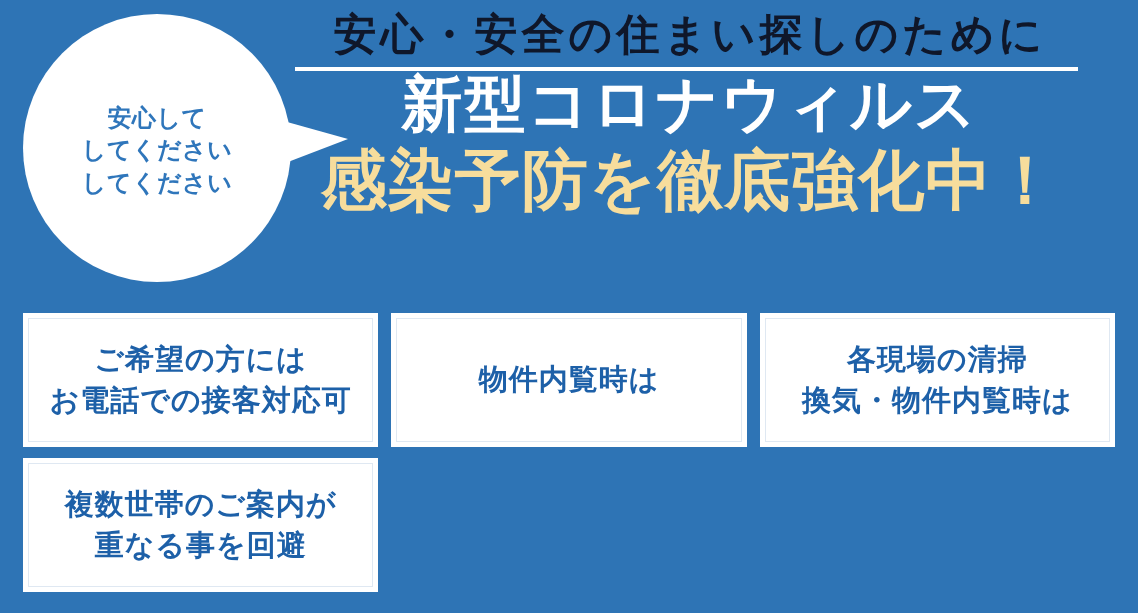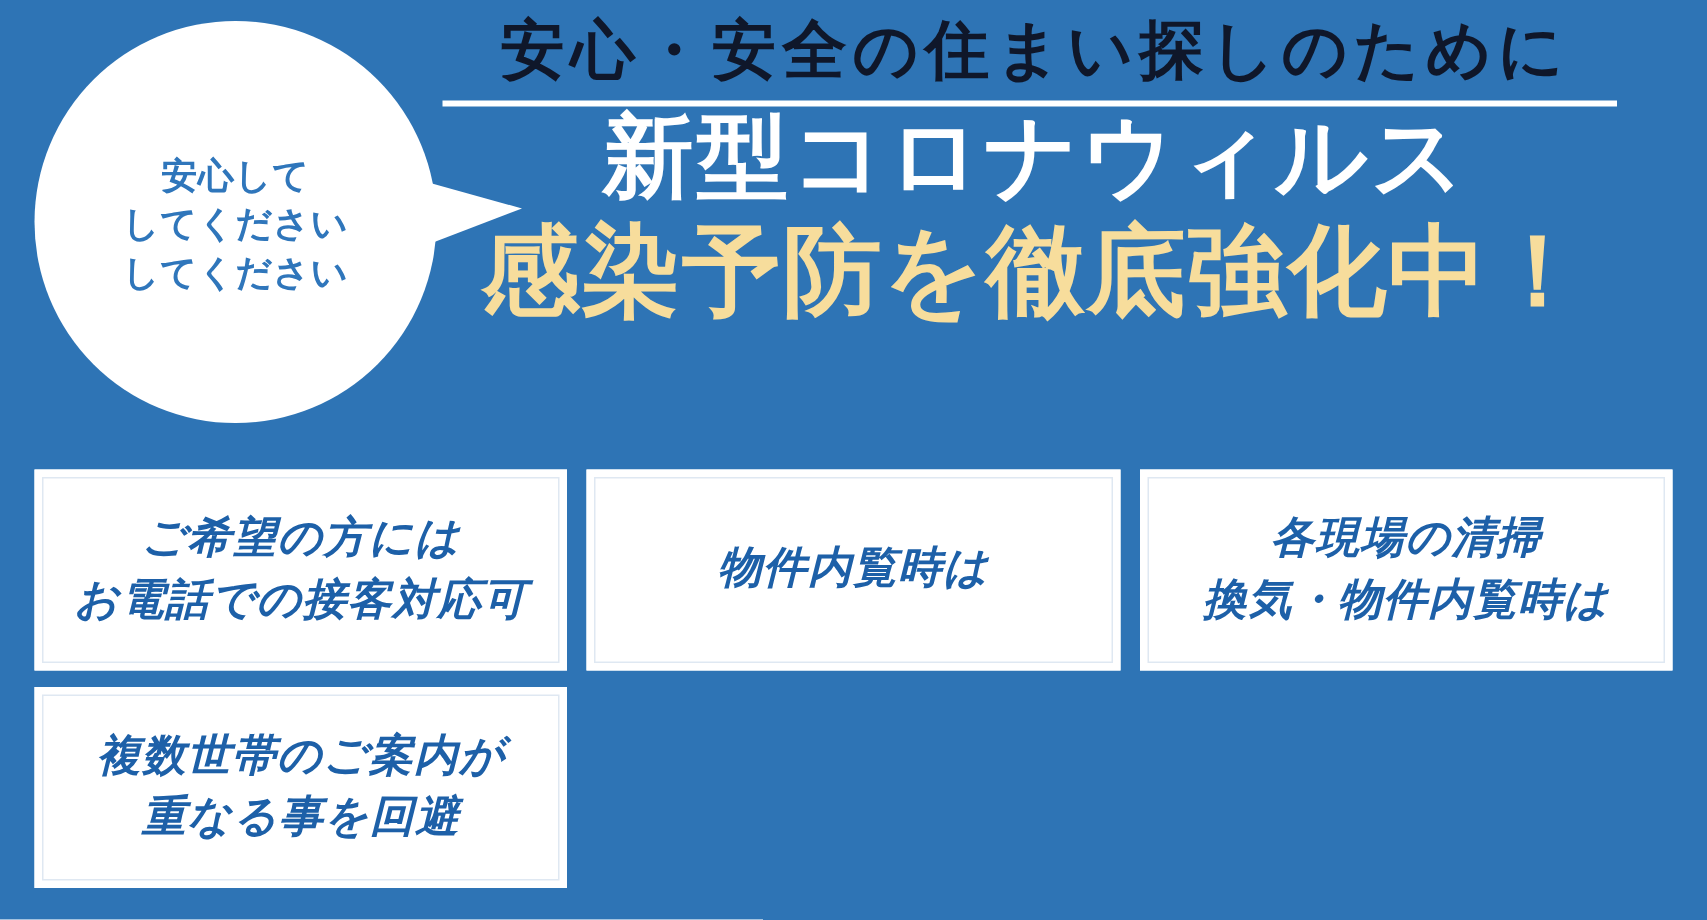--- a/index.html
+++ b/index.html
@@ -115,21 +115,20 @@
   .grid {
     position: absolute;
     left: 23px;
     top: 313px;
     width: 1092px;
     display: grid;
     grid-template-columns: repeat(3, 1fr);
     grid-template-rows: 134px 134px;
     column-gap: 13px;
     row-gap: 11px;
-    font-style: italic;
   }
   .card {
     background: #ffffff;
     box-sizing: border-box;
     border: 5px solid #ffffff;
     outline: 1px solid #dfe8f2;
     outline-offset: -6px;
     display: flex;
     align-items: center;
     justify-content: center;

